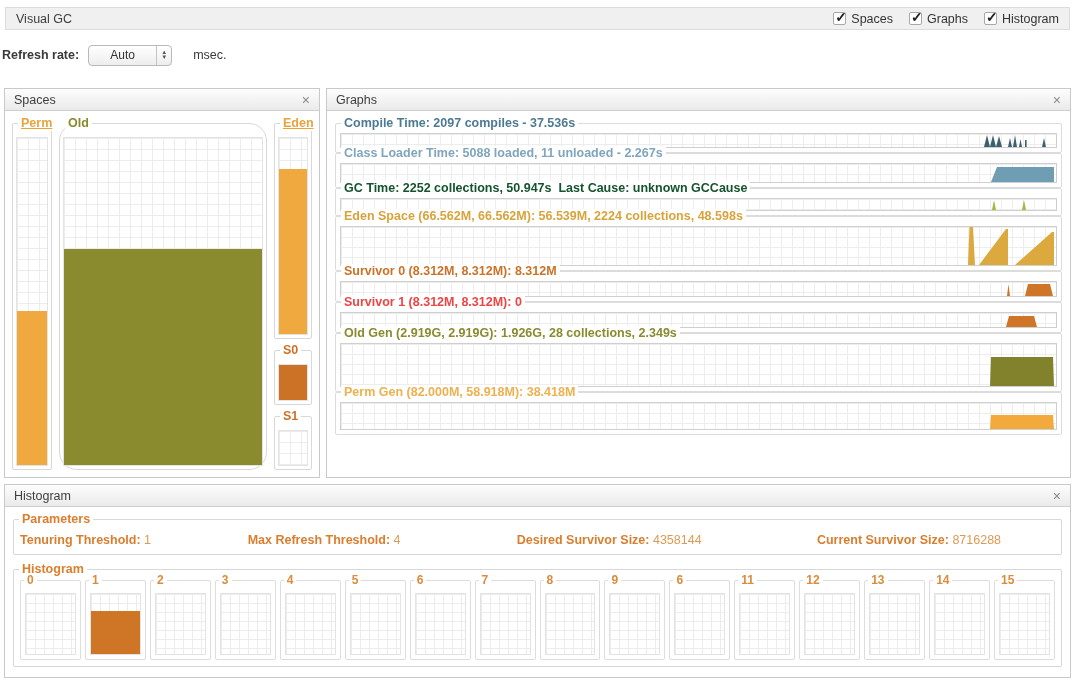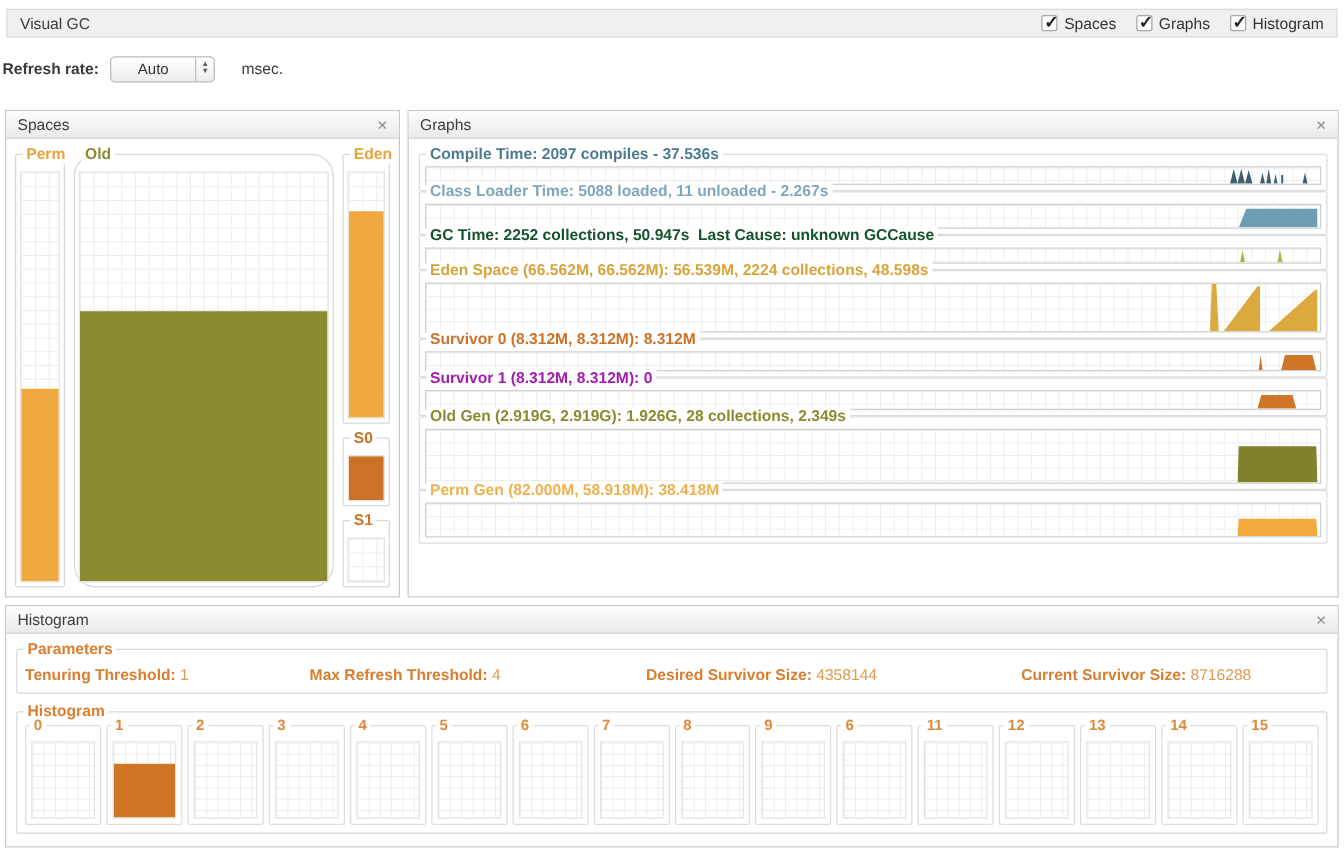--- a/index.html
+++ b/index.html
@@ -56,21 +56,21 @@
     display: flex; gap: 7px; }
   .col-perm { width: 40px; } .col-old { flex: 1; border-radius: 18px; }
   .col-eden { width: 38px; display: flex; flex-direction: column; }
   .tall { height: 100%; }
   .gridbox { position: absolute; left: 3px; right: 3px; top: 13px; bottom: 3px;
     border: 1px solid #e3e3e3; overflow: hidden; }
   .fill { position: absolute; left: 0; right: 0; bottom: 0; }
   .fill-amber  { background: #EFA93F; }
   .fill-olive  { background: #8A8A2F; }
   .fill-orange { background: #CC7227; }
-  .lab-amber  { color: #E8A33D; } .lab-olive { color: #8A8A2F; }
+  .lab-amber  { color: #E8A33D; text-decoration: underline; } .lab-olive { color: #8A8A2F; }
   .lab-orange { color: #CC7227; }
   .eden-group { height: 218px; position: relative; }
   .s0-group   { height: 56px; margin-top: 11px; position: relative; }
   .s1-group   { height: 54px; margin-top: 11px; position: relative; }
 
   
   .graphs-body { position: absolute; left: 0; right: 0; top: 22px; bottom: 0; padding: 2px 8px 4px 8px; overflow: hidden; }
   .grow { position: relative; border: 1px solid #dcdcdc; border-radius: 2px;
     margin-top: 0; padding: 9px 4px 4px 4px; }
   .grow .tlabel { font-size: 12.5px; }
@@ -242,21 +242,21 @@
           <svg width="60" height="14">
             <g fill="#CE7528">
               <polygon points="13,14 14.5,2 16,14"></polygon>
               <polygon points="31,14 34,2 56,2 59,14"></polygon>
             </g>
           </svg>
         </div>
       </div>
 
       <div class="grow">
-        <span class="tlabel" style="color: #a21caf;">Survivor 1 (8.312M, 8.312M): 0</span>
+        <span class="tlabel" style="color: #ef4444;">Survivor 1 (8.312M, 8.312M): 0</span>
         <div class="strip" style="height:16px;">
           <svg width="86" height="14">
             <polygon fill="#CE7528" points="38,14 41,3 66,3 69,14"></polygon>
           </svg>
         </div>
       </div>
 
       <div class="grow">
         <span class="tlabel" style="color: rgb(138, 138, 47);">Old Gen (2.919G, 2.919G): 1.926G, 28 collections, 2.349s</span>
         <div class="strip" style="height:44px;">

